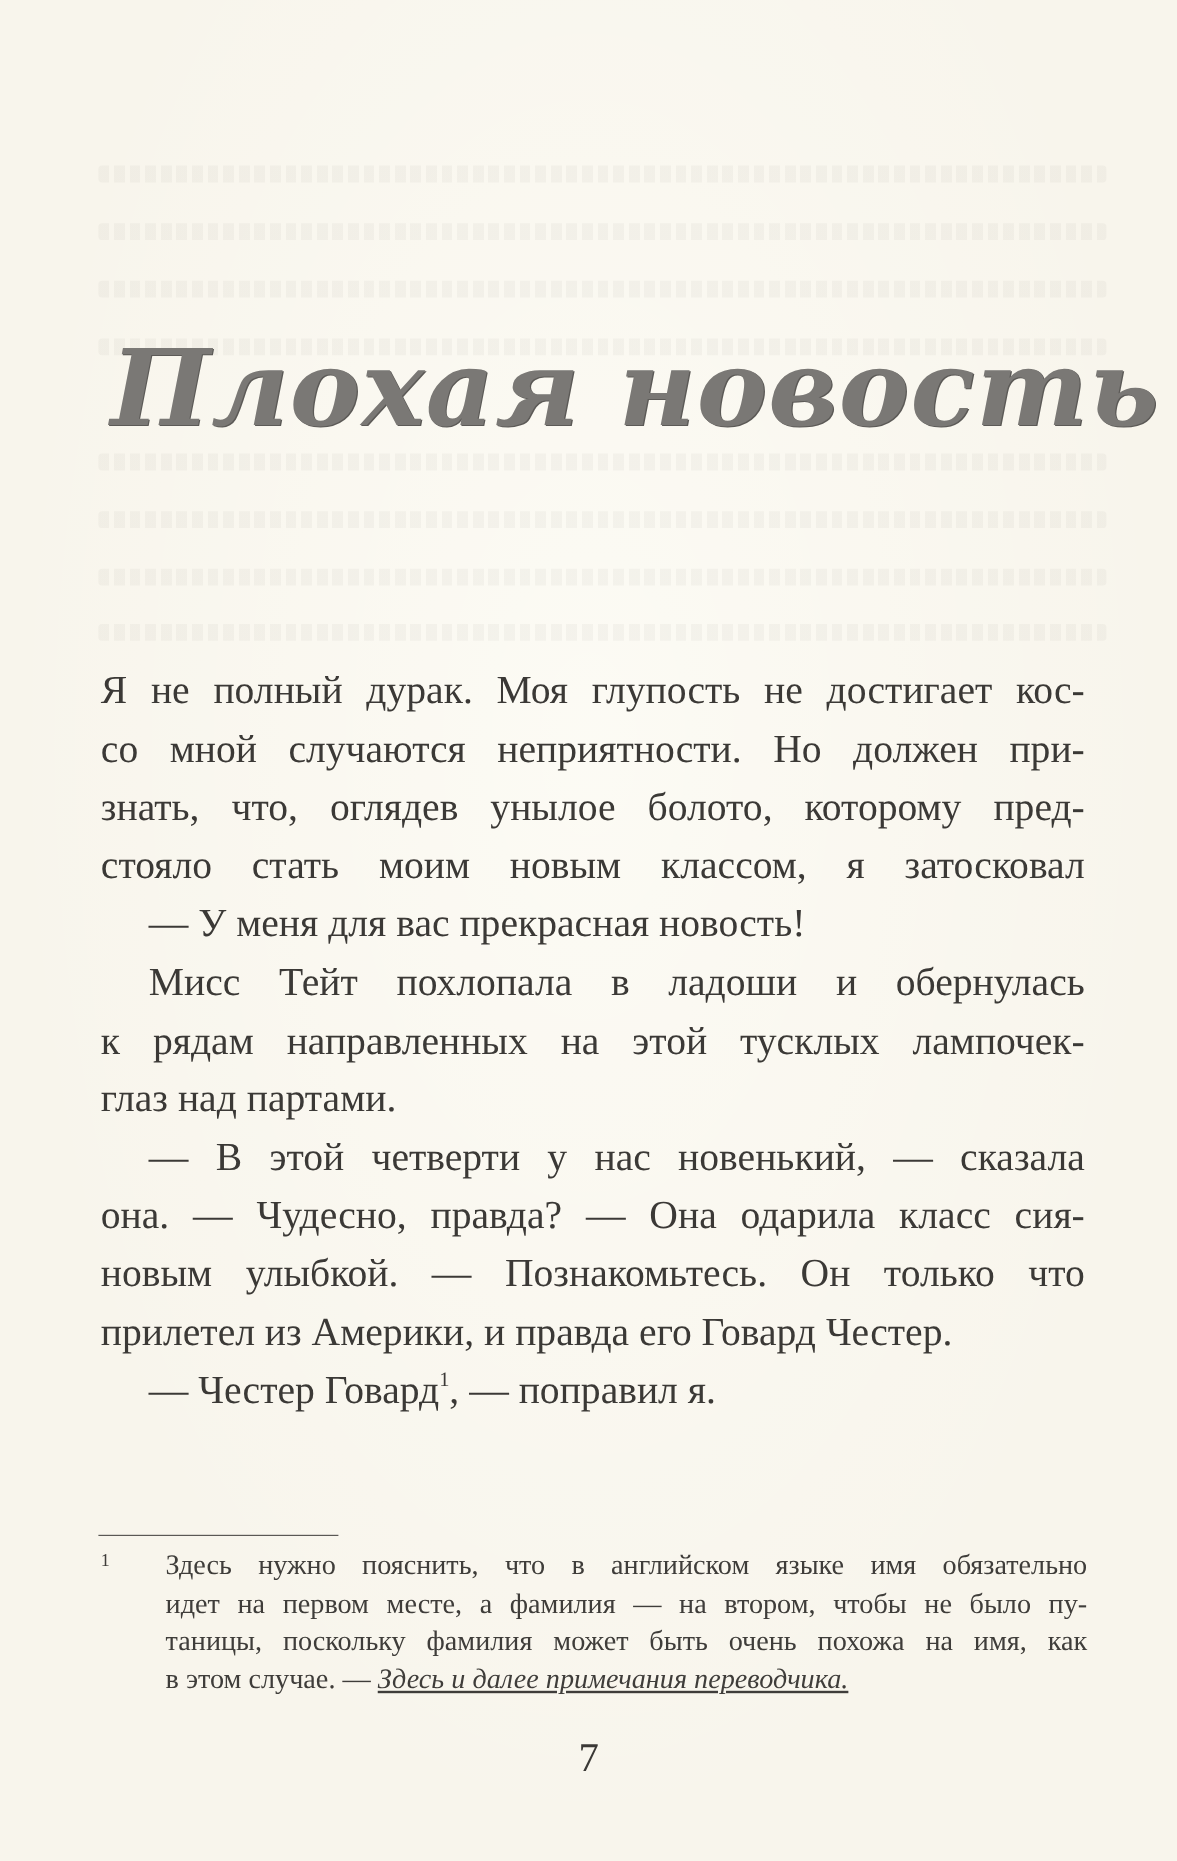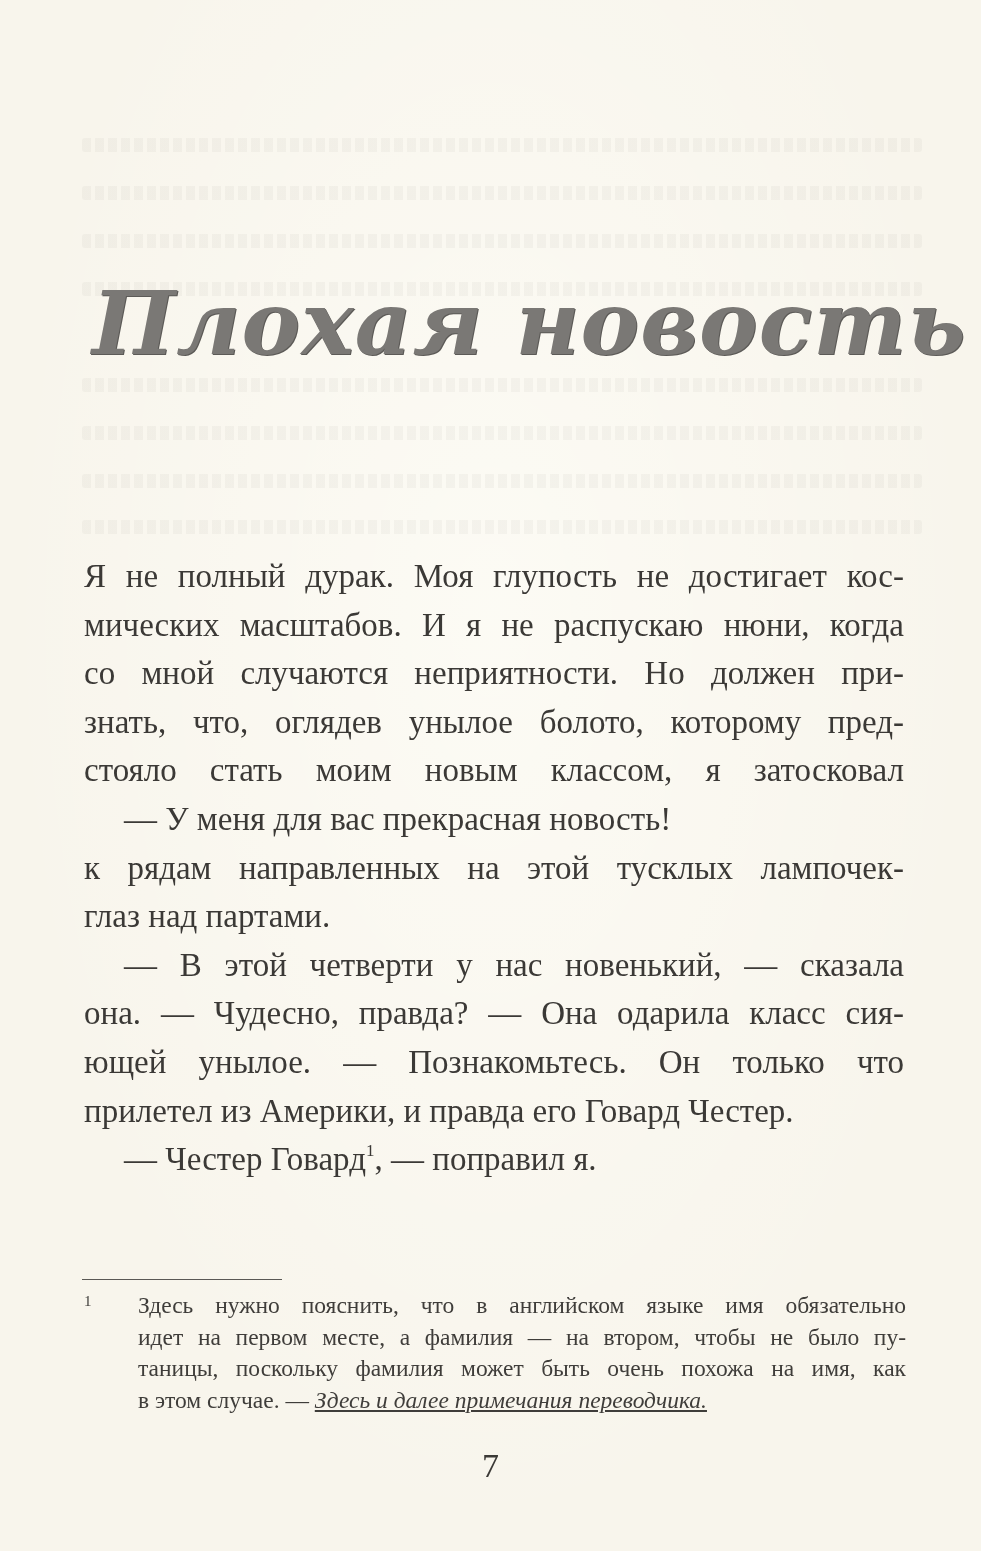--- a/index.html
+++ b/index.html
@@ -136,30 +136,30 @@
   <div class="ghost" style="top:282px"></div>
   <div class="ghost" style="top:378px"></div>
   <div class="ghost" style="top:426px"></div>
   <div class="ghost" style="top:474px"></div>
   <div class="ghost" style="top:520px"></div>
 
   <div class="chapter-title">Плохая новость</div>
 
   <div class="body-text">
     <span class="line">Я не полный дурак. Моя глупость не достигает кос-</span>
-    <span class="line">мических масштабов. И я не распускаю нюни, когда</span>
     <span class="line">со мной случаются неприятности. Но должен при-</span>
     <span class="line">знать, что, оглядев унылое болото, которому пред-</span>
     <span class="line">стояло стать моим новым классом, я затосковал</span>
     <span class="line last indent">— У меня для вас прекрасная новость!</span>
+    <span class="line indent">Мисс Тейт похлопала в ладоши и обернулась</span>
     <span class="line">к рядам направленных на этой тусклых лампочек-</span>
     <span class="line last">глаз над партами.</span>
     <span class="line indent">— В этой четверти у нас новенький, — сказала</span>
     <span class="line">она. — Чудесно, правда? — Она одарила класс сия-</span>
-    <span class="line">ющей унылое. — Познакомьтесь. Он только что</span>
+    <span class="line">новым улыбкой. — Познакомьтесь. Он только что</span>
     <span class="line last">прилетел из Америки, и правда его Говард Честер.</span>
     <span class="line last indent"><span>— Честер Говард</span><sup class="fnref">1</sup><span>, — поправил я.</span></span>
   </div>
 
   <div class="fn-rule"></div>
 
   <div class="footnote">
     <span class="fn-marker">1</span>
     <div class="fn-body">
       <span class="fn-line">Здесь нужно пояснить, что в английском языке имя обязательно</span>

